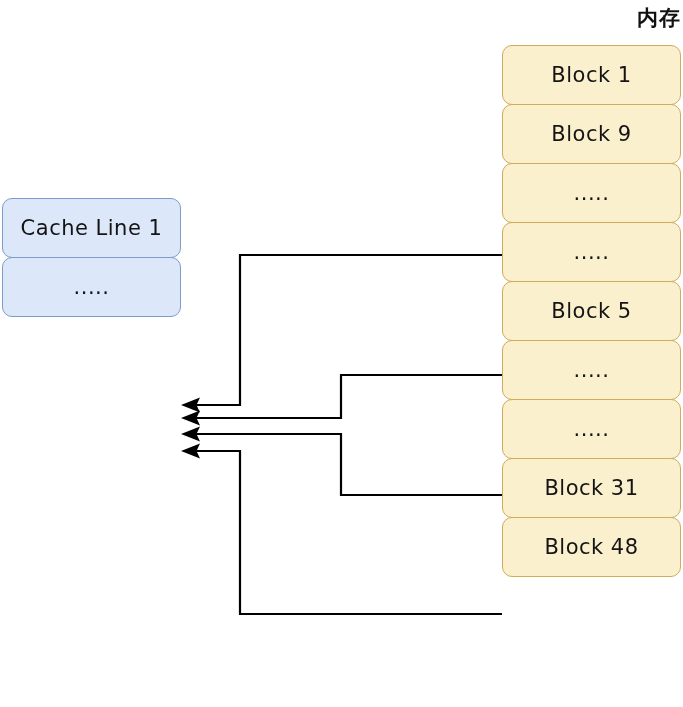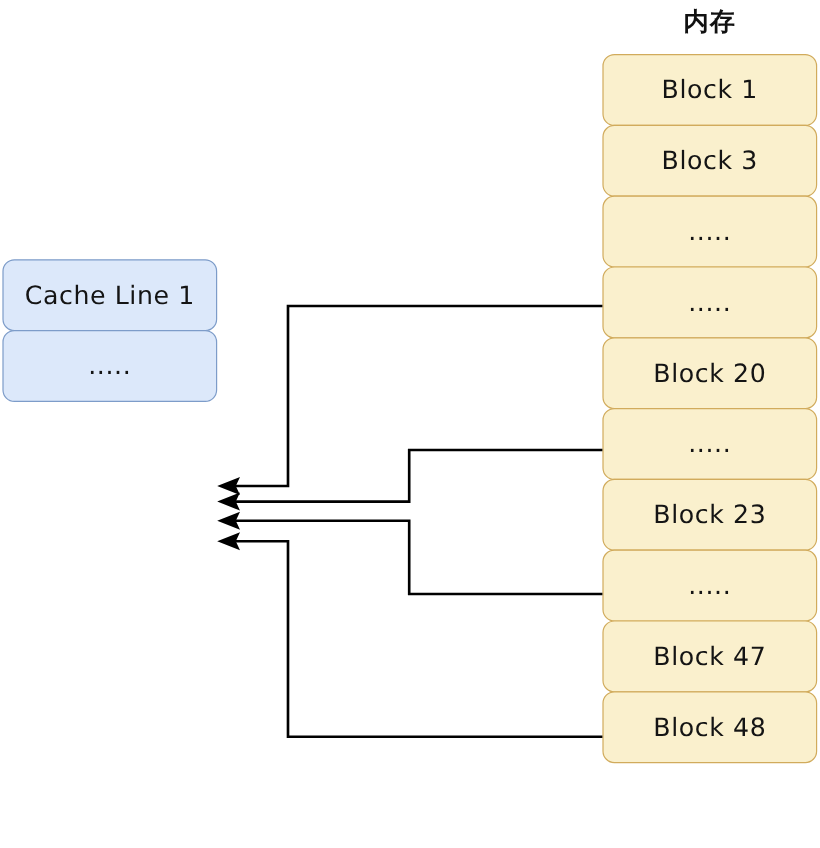--- a/index.html
+++ b/index.html
@@ -9,34 +9,34 @@
   }
   .canvas {
     position: relative;
     width: 683px;
     height: 707px;
     background: #ffffff;
     overflow: hidden;
   }
   .col-title {
     position: absolute;
-    text-align: center;
+    text-align: right;
     font-size: 21px;
     font-weight: bold;
     color: #111111;
     letter-spacing: 1px;
   }
   .cache-title { left: 2px; top: 168px; width: 179px; }
   .memory-title { left: 502px; top: 4px; width: 179px; }
   .col {
     position: absolute;
     display: flex;
     flex-direction: column;
   }
-  .cache-col { left: 2px; top: 216px; width: 179px; justify-content: space-between; }
+  .cache-col { left: 2px; top: 198px; width: 179px; justify-content: space-between; }
   .memory-col { left: 502px; top: 45px; width: 179px; }
   .box {
     box-sizing: border-box;
     height: 60px;
     width: 179px;
     margin-top: -1px;
     border-radius: 10px;
     display: flex;
     align-items: center;
     justify-content: center;
@@ -71,28 +71,27 @@
 
   <div class="col-title memory-title">内存</div>
 
   <div class="col cache-col">
       <div class="box blue">Cache Line 1</div>
       <div class="box blue">.....</div>
     </div>
 
   <div class="col memory-col">
       <div class="box yellow">Block 1</div>
-      <div class="box yellow">Block 3</div>
+      <div class="box yellow">Block 9</div>
       <div class="box yellow">.....</div>
       <div class="box yellow">.....</div>
-      <div class="box yellow">Block 20</div>
+      <div class="box yellow">Block 5</div>
       <div class="box yellow">.....</div>
-      <div class="box yellow">Block 23</div>
       <div class="box yellow">.....</div>
-      <div class="box yellow">Block 47</div>
+      <div class="box yellow">Block 31</div>
       <div class="box yellow">Block 48</div>
     </div>
 
   <svg class="arrow-layer" viewBox="0 0 683 707">
 
     <path d="M502,255 H240 V405 H196"></path>
     <polygon points="181,405 200,397.5 196.5,405 200,412.5"></polygon>
 
     <path d="M502,375 H341 V418 H196"></path>
     <polygon points="181,418 200,410.5 196.5,418 200,425.5"></polygon>

